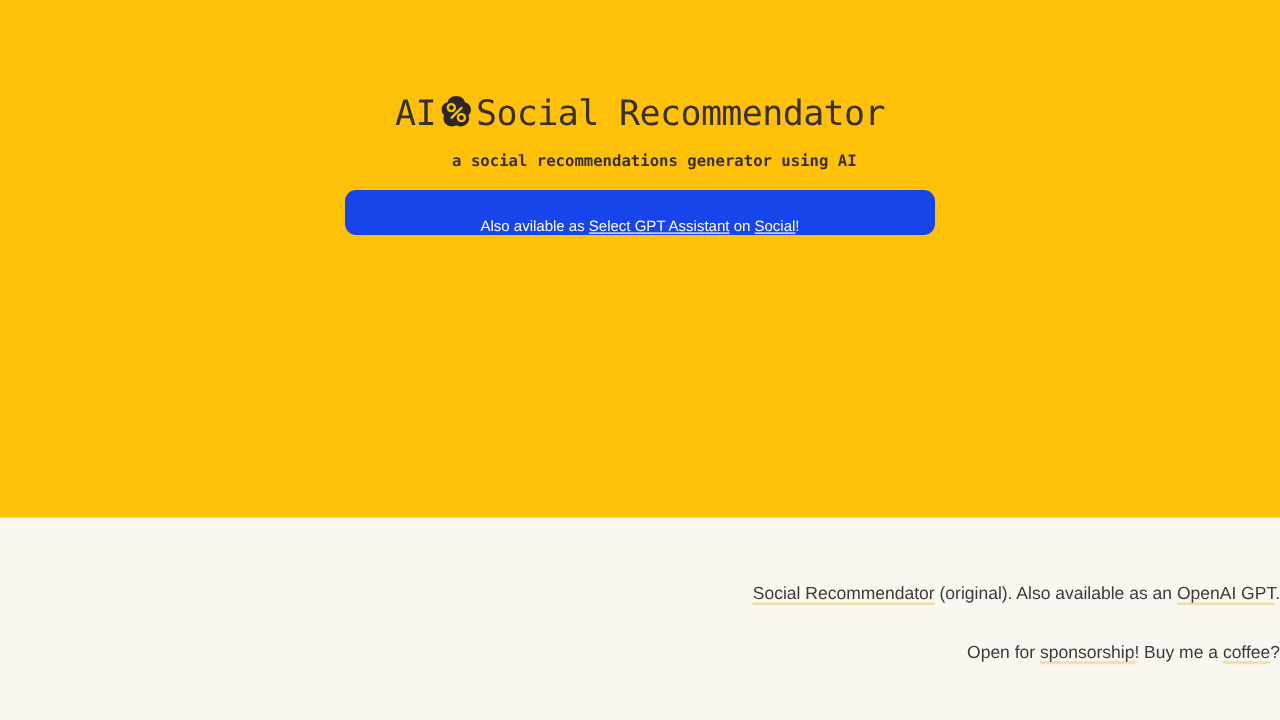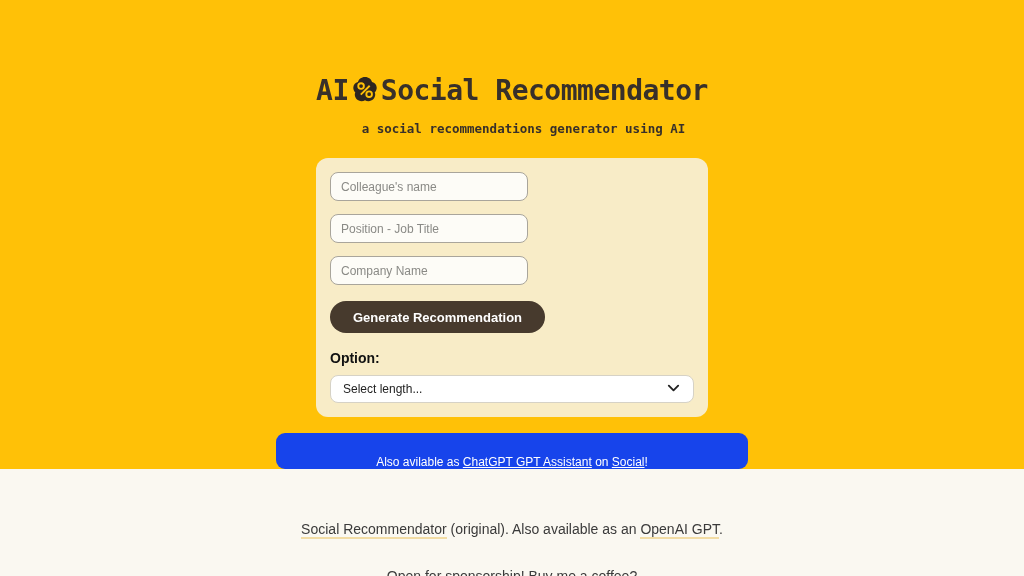--- a/index.html
+++ b/index.html
@@ -11,21 +11,21 @@
   .page {
     width: 1024px; height: 576px;
     display: flex; flex-direction: column;
     background: var(--page-bg, #FFC107);
   }
   .main { flex: 1 1 auto; text-align: center; }
 
   .title {
     margin-top: 74px;
     font-family: "DejaVu Sans Mono", monospace;
-    font-weight: bold;
+    font-weight: normal;
     font-size: 28px;
     color: var(--title-color, #38302A);
     letter-spacing: -0.5px;
   }
   .brain-wrap { display: inline-block; vertical-align: -5px; margin: 0 1px; }
   .subtitle {
     margin-top: 9px;
     font-family: "DejaVu Sans Mono", monospace;
     font-weight: bold;
     font-size: 12.5px;
@@ -106,21 +106,21 @@
   .footer {
     flex: 0 0 81px;
     background: var(--footer-bg, #FAF8F1);
     text-align: center;
     padding-top: 22px;
     font-size: 14px;
     line-height: 15.5px;
     color: #3A3A3A;
     white-space: pre-wrap;
   }
-  .footer p { margin: 0 0 0.5px; }
+  .footer p { margin: 0 0 0.5px; text-align: right; }
   .footer a {
     color: #3A3A3A;
     text-decoration: none;
     border-bottom: 2px solid var(--link-underline, #F2DCA4);
     cursor: pointer;
   }
 </style>
 </head>
 <body>
 
@@ -129,35 +129,22 @@
 
     <h1 class="title"><span>AI</span><span class="brain-wrap"><svg width="30" height="30" viewBox="0 0 32 32" aria-hidden="true">
             <path fill="#2E2620" d="M16 2c-4 0-7 2.5-7.5 5.5C5.5 8 3.5 10.5 3.5 13.5c0 2 .8 3.7 2.1 4.9-.3.8-.5 1.6-.5 2.5 0 4 3.2 7 7.2 7 1.4 0 2.7-.4 3.7-1 1 .6 2.3 1 3.7 1 4 0 7.2-3 7.2-7 0-.9-.2-1.7-.5-2.5 1.3-1.2 2.1-2.9 2.1-4.9 0-3-2-5.5-5-6C23 4.5 20 2 16 2z"></path>
             <circle cx="11.8" cy="11.8" r="3" fill="none" stroke="#FFC107" stroke-width="2"></circle>
             <circle cx="20.4" cy="20.4" r="3" fill="none" stroke="#FFC107" stroke-width="2"></circle>
             <line x1="11.5" y1="21" x2="21" y2="11.5" stroke="#FFC107" stroke-width="2"></line>
           </svg></span><span>Social Recommendator</span></h1>
 
     <p class="subtitle">a social recommendations generator using AI</p>
 
-    <form class="card">
-      <input type="text" class="field" placeholder="Colleague's name" style="">
-      <input type="text" class="field" placeholder="Position - Job Title" style="">
-      <input type="text" class="field" placeholder="Company Name" style="">
-      <button type="button" class="generate">Generate Recommendation</button>
-      <div class="option-label">Option:</div>
-      <div class="select">
-          <span>Select length...</span>
-          <span><svg width="15" height="15" viewBox="0 0 16 16" aria-hidden="true">
-              <polyline points="3,6 8,11 13,6" fill="none" stroke="#222" stroke-width="2" stroke-linecap="round" stroke-linejoin="round"></polyline>
-            </svg></span>
-        </div>
-    </form>
 
-    <div class="banner"><span>Also avilable as </span><a>ChatGPT GPT Assistant</a><span> on </span><a>Social</a><span>!</span></div>
+    <div class="banner"><span>Also avilable as </span><a>Select GPT Assistant</a><span> on </span><a>Social</a><span>!</span></div>
 
   </main>
 
   <footer class="footer">
     <p><a>Social Recommendator</a><span> (original). Also available as an </span><a>OpenAI GPT</a><span>.</span></p>
     <p><span>Open for </span><a>sponsorship</a><span>! Buy me a </span><a>coffee</a><span>?</span></p>
     
   </footer>
 </div>
 

